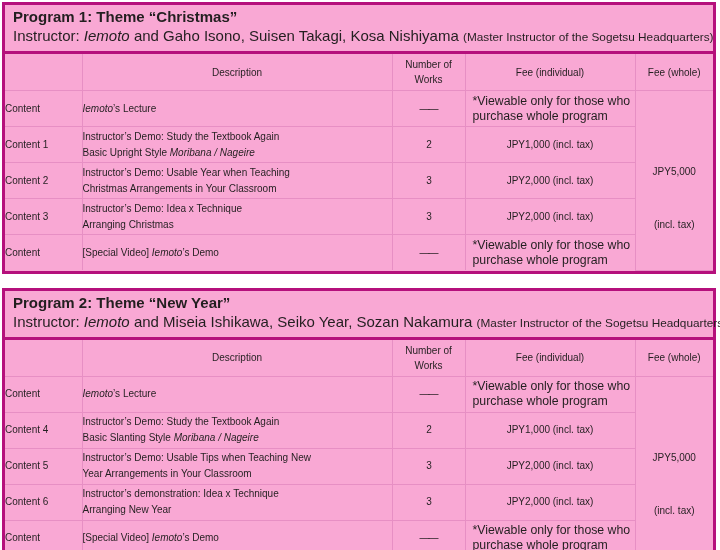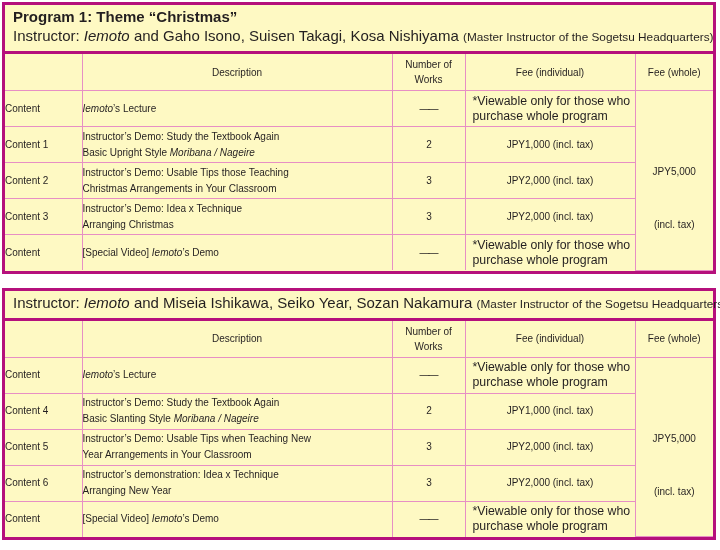--- a/index.html
+++ b/index.html
@@ -10,21 +10,21 @@
     background: #ffffff;
     font-family: "Liberation Sans", sans-serif;
     color: #231f20;
     overflow: hidden;
   }
   .block {
     box-sizing: border-box;
     width: 714px;
     margin-left: 2px;
     border: 3px solid #b5107c;
-    background: #fef9c3;
+    background: #f9a8d4;
   }
   .block.first { margin-top: 2px; }
   .block.second { margin-top: 14px; }
 
   .titlebox {
     padding: 2px 8px 4px 8px;
     border-bottom: 3px solid #b5107c;
   }
   .ptitle {
     font-weight: bold;
@@ -134,21 +134,21 @@
             <span class="ln"><span>Basic Upright Style </span><i>Moribana / Nageire</i></span>
           </td>
         <td class="wrk">2</td>
         <td class="fee">
             <span class="ln"><span>JPY1,000 (incl. tax)</span></span>
           </td>
       </tr>
       <tr>
         <td class="lab">Content 2</td>
         <td class="desc">
-            <span class="ln"><span>Instructor’s Demo: Usable Tips those Teaching</span></span>
+            <span class="ln"><span>Instructor’s Demo: Usable Year when Teaching</span></span>
             <span class="ln"><span>Christmas Arrangements in Your Classroom</span></span>
           </td>
         <td class="wrk">3</td>
         <td class="fee">
             <span class="ln"><span>JPY2,000 (incl. tax)</span></span>
           </td>
       </tr>
       <tr>
         <td class="lab">Content 3</td>
         <td class="desc">
@@ -170,20 +170,21 @@
             <span class="ln"><span>*Viewable only for those who</span></span>
             <span class="ln"><span>purchase whole program</span></span>
           </td>
       </tr>
     </tbody>
   </table>
 </div>
 
 <div class="block second">
   <div class="titlebox">
+    <div class="ptitle">Program 2: Theme “New Year”</div>
     <div class="pinstr">
         <span class="ln"><span>Instructor: </span><i>Iemoto</i><span> and Miseia Ishikawa, Seiko Year, Sozan Nakamura </span><span class="sm">(Master Instructor of the Sogetsu Headquarters)</span></span>
       </div>
   </div>
   <table class="sched">
     <colgroup>
         <col class="c1">
         <col class="c2">
         <col class="c3">
         <col class="c4">

